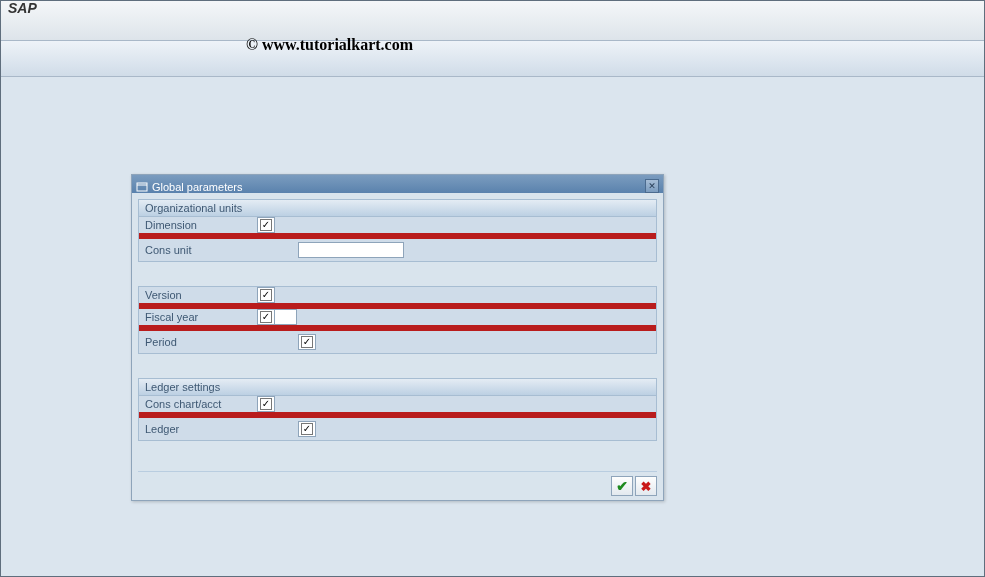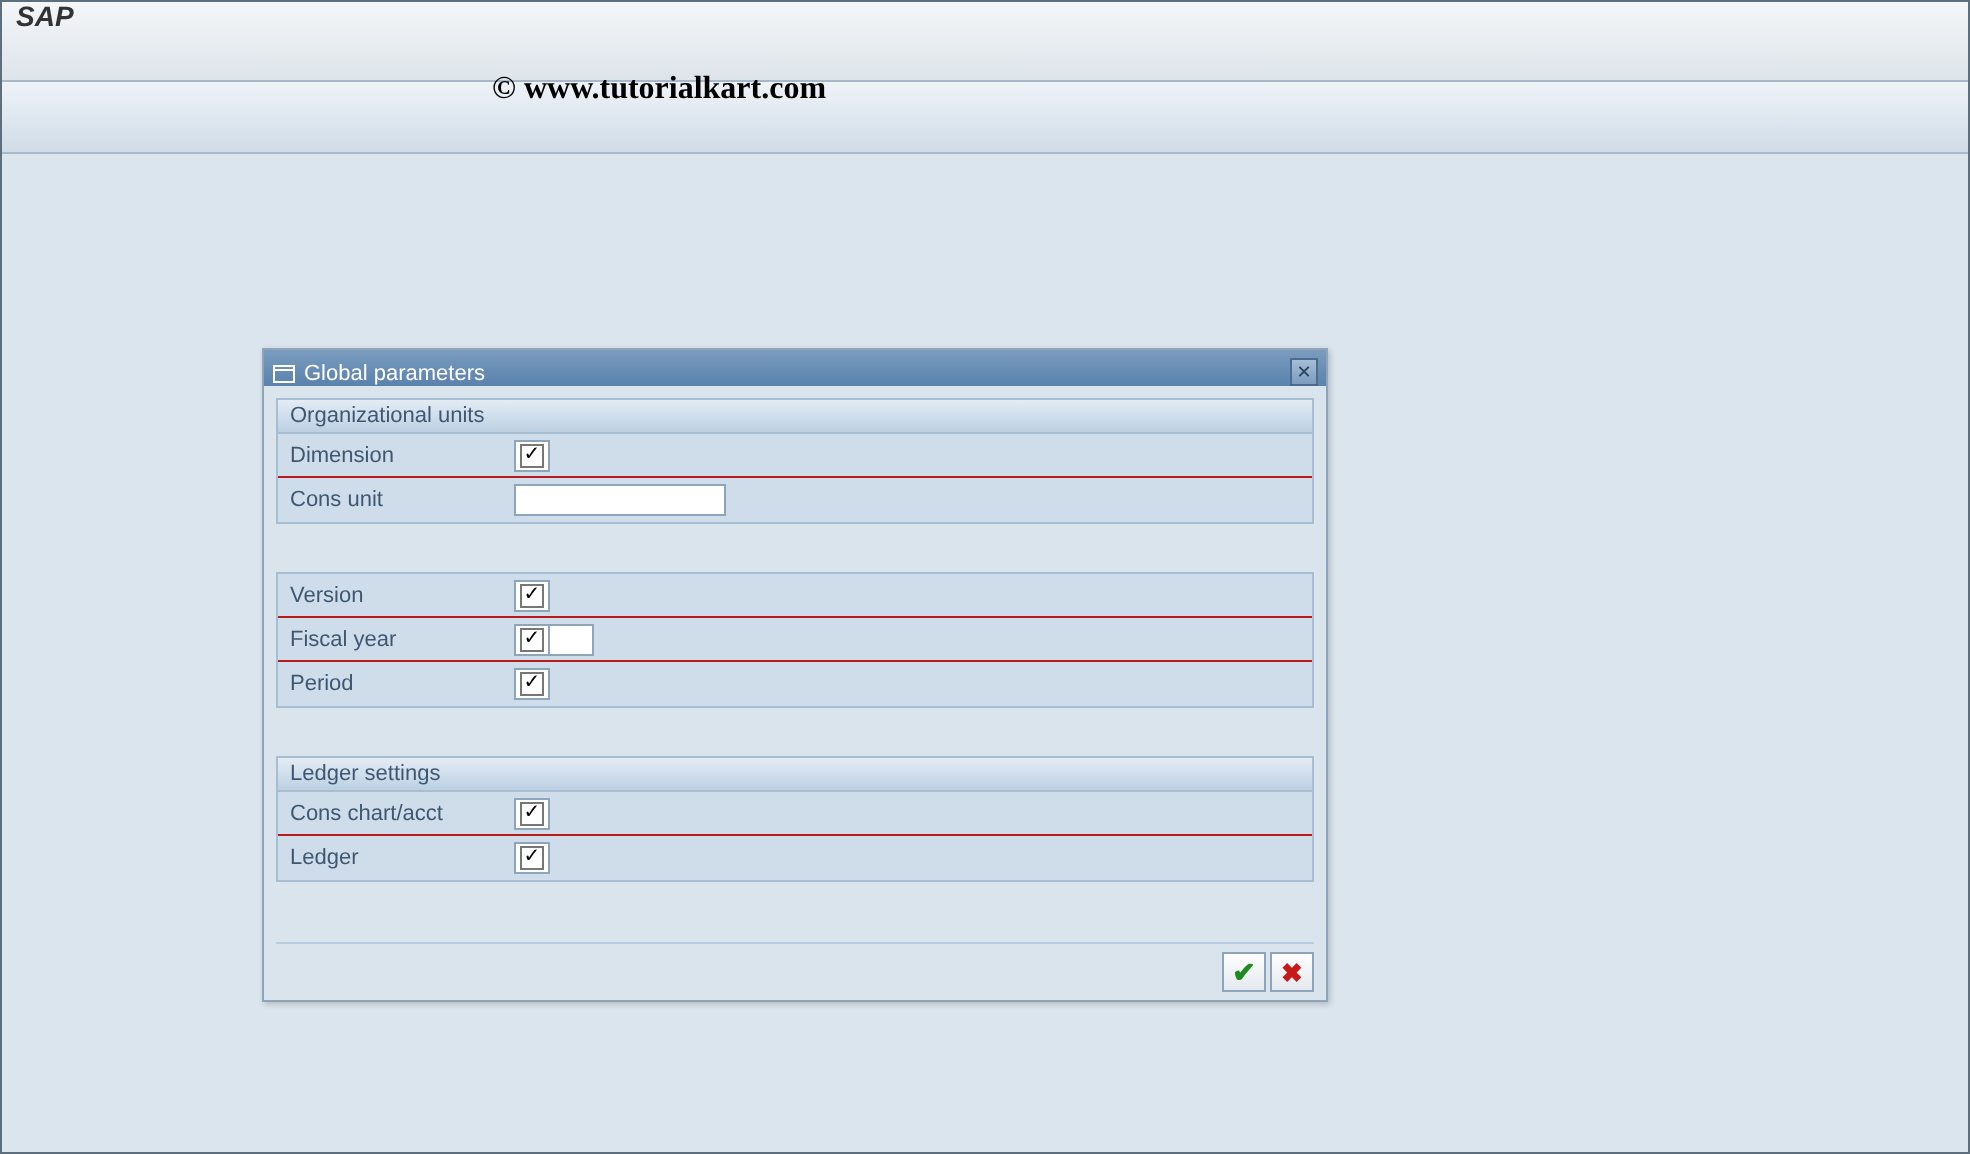--- a/index.html
+++ b/index.html
@@ -91,24 +91,24 @@
       padding: 2px 6px;
       color: #3e5873;
       font-size: 11px;
     }
     .group-content {
       padding: 0;
     }
     .row {
       display: flex;
       align-items: center;
-      border-bottom: 1px solid #b91c1c;
+      border-bottom: 6px solid #b91c1c;
       height: 22px;
     }
-    .row:last-child { border-bottom: none; }
+    .row:last-child { border-bottom: none; gap: 41px; }
     .row-label {
       width: 118px;
       padding-left: 6px;
       color: #3e5873;
       font-size: 11px;
     }
     .row-field {
       flex: 1;
       display: flex;
       align-items: center;

